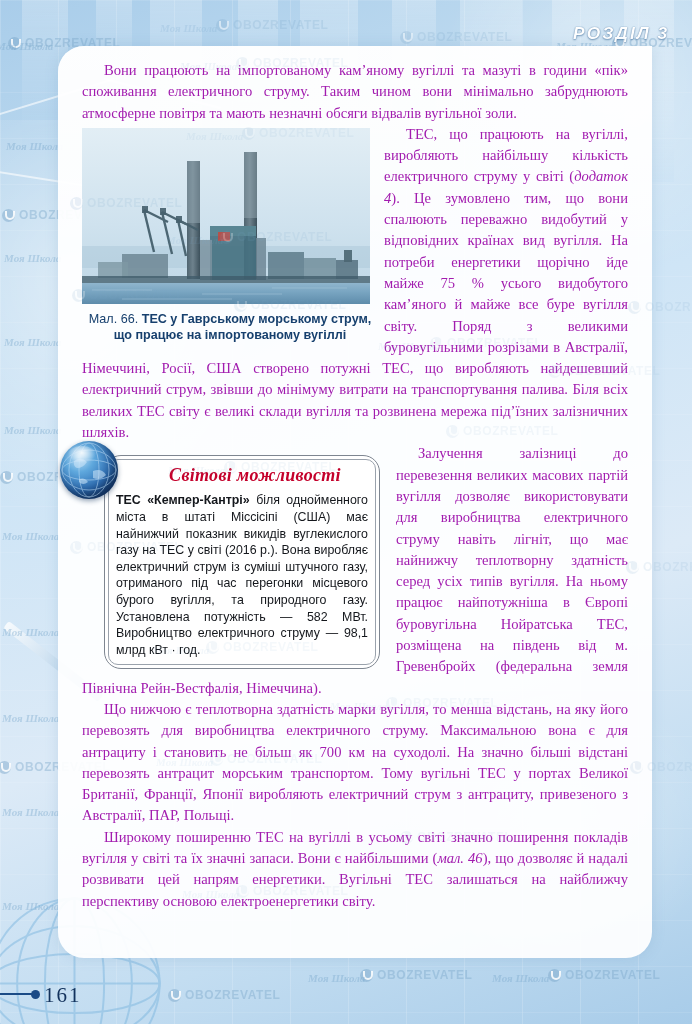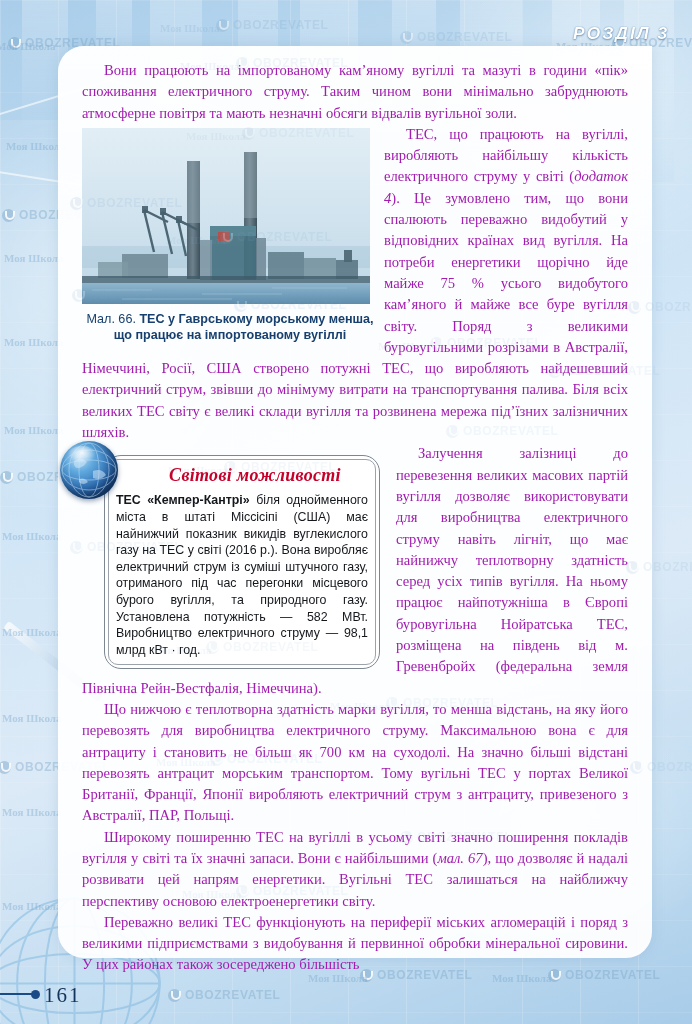--- a/index.html
+++ b/index.html
@@ -39,21 +39,21 @@
 
   
   .wm{position:absolute;pointer-events:none;user-select:none;
       font-family:"Liberation Sans",sans-serif;white-space:nowrap;}
   .wm-o{color:rgba(120,165,200,.40);font-weight:700;font-size:12px;letter-spacing:.6px;
         display:flex;align-items:center;gap:4px;}
   .wm-o .ring{width:13px;height:13px;border-radius:50%;background:rgba(120,165,200,.45);
         display:inline-block;position:relative;}
   .wm-o .ring:after{content:"";position:absolute;left:3px;top:2.5px;width:6px;height:7px;
         border:2px solid rgba(255,255,255,.85);border-top:none;border-radius:0 0 6px 6px;}
-  .wm-s{color:rgba(125,170,205,.42);font-weight:700;font-size:11px;
+  .wm-s{color:rgba(125,170,205,.42);font-style:italic;font-weight:700;font-size:11px;
         font-family:"Liberation Serif",serif;}
 
   
   #panel{
     position:absolute;left:58px;top:46px;width:594px;height:912px;
     background:rgba(255,255,255,.93);
     border-radius:26px 0 26px 26px;
     box-shadow:0 0 14px rgba(90,140,180,.18);
   }
   #panel:before{
@@ -310,21 +310,21 @@
         <g stroke="#a8c8dc" stroke-width="1" opacity="0.5">
           <line x1="10" y1="162" x2="70" y2="162"></line>
           <line x1="120" y1="166" x2="200" y2="166"></line>
           <line x1="40" y1="171" x2="150" y2="171"></line>
           <line x1="190" y1="160" x2="265" y2="160"></line>
         </g>
       </svg>
     </div>
     <div class="caption">
       <span class="lbl">Мал. 66.</span>
-      <b>ТЕС у Гаврському морському менша, що працює на імпортованому вугіллі</b>
+      <b>ТЕС у Гаврському морському струм, що працює на імпортованому вугіллі</b>
     </div>
   </div>
 
   <p class="body"><span>ТЕС, що працюють на вугіллі, виробляють найбільшу кількість електричного струму у світі (</span><span class="ital">додаток 4</span><span>). Це зумовлено тим, що вони спалюють переважно видобутий у відповідних країнах вид вугілля. На потреби енергетики щорічно йде майже 75 % усього видобутого кам’яного й майже все буре вугілля світу. Поряд з великими буровугільними розрізами в Австралії, Німеччині, Росії, США створено потужні ТЕС, що виробляють найдешевший електричний струм, звівши до мінімуму витрати на транспортування палива. Біля всіх великих ТЕС світу є великі склади вугілля та розвинена мережа під’їзних залізничних шляхів.</span></p>
 
   <div id="infobox-wrap">
     <div id="globe">
       <svg viewBox="0 0 58 58">
         <g fill="none" stroke="#bcdcf6" stroke-width="1" opacity="0.55">
           <ellipse cx="29" cy="29" rx="27" ry="10"></ellipse>
@@ -345,23 +345,22 @@
       <p class="box-text"><b>ТЕС «Кемпер-Кантрі»</b><span> біля однойменного міста в штаті Міссісіпі (США) має найнижчий показник викидів вуглекислого газу на ТЕС у світі (2016 р.). Вона виробляє електричний струм із суміші штучного газу, отриманого під час перегонки місцевого бурого вугілля, та природного газу. Установлена потужність — 582 МВт. Виробництво електричного струму — 98,1 млрд кВт · год.</span></p>
     </div>
   </div>
 
   <p class="body">Залучення залізниці до перевезення великих масових партій вугілля дозволяє використовувати для виробництва електричного струму навіть лігніт, що має найнижчу теплотворну здатність серед усіх типів вугілля. На ньому працює найпотужніша в Європі буровугільна Нойратська ТЕС, розміщена на південь від м. Гревенбройх (федеральна земля Північна Рейн-Вестфалія, Німеччина).</p>
 
   <div style="clear:both;"></div>
 
   <p class="body">Що нижчою є теплотворна здатність марки вугілля, то менша відстань, на яку його перевозять для виробництва електричного струму. Максимальною вона є для антрациту і становить не більш як 700 км на суходолі. На значно більші відстані перевозять антрацит морським транспортом. Тому вугільні ТЕС у портах Великої Британії, Франції, Японії виробляють електричний струм з антрациту, привезеного з Австралії, ПАР, Польщі.</p>
 
-  <p class="body"><span>Широкому поширенню ТЕС на вугіллі в усьому світі значно поширення покладів вугілля у світі та їх значні запаси. Вони є найбільшими (</span><span class="ital">мал. 67</span><span>), що дозволяє й надалі розвивати цей напрям енергетики. Вугільні ТЕС залишаться на найближчу перспективу основою електроенергетики світу.</span></p>
-
-  <p class="body">Переважно великі ТЕС функціонують на периферії міських агломерацій і поряд з великими підприємствами з видобування й первинної обробки мінеральної сировини. У цих районах також зосереджено більшість</p>
+  <p class="body"><span>Широкому поширенню ТЕС на вугіллі в усьому світі значно поширення покладів вугілля у світі та їх значні запаси. Вони є найбільшими (</span><span class="ital">мал. 46</span><span>), що дозволяє й надалі розвивати цей напрям енергетики. Вугільні ТЕС залишаться на найближчу перспективу основою електроенергетики світу.</span></p>
+
 </div>
 
 <div id="wm-front">
   <div class="wm wm-o" style="left:216px;top:18px;opacity:.55;">
       <span class="ring"></span>
       <span>OBOZREVATEL</span>
     </div>
   <div class="wm wm-s" style="left:160px;top:22px;opacity:.55;">Моя Школа</div>
   <div class="wm wm-o" style="left:400px;top:30px;opacity:.5;">
       <span class="ring"></span>

